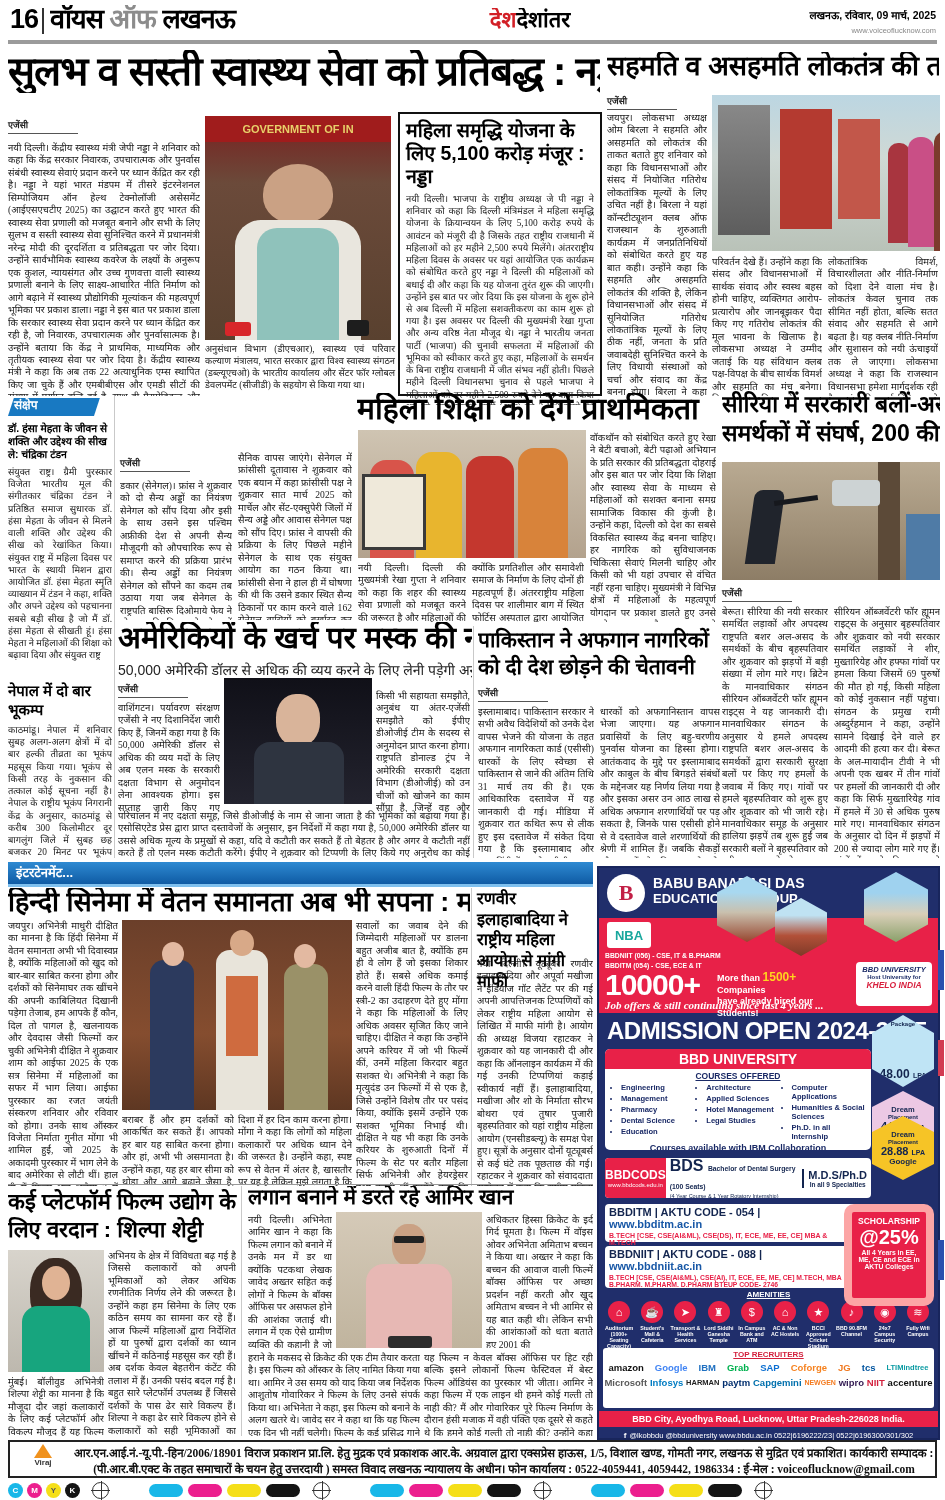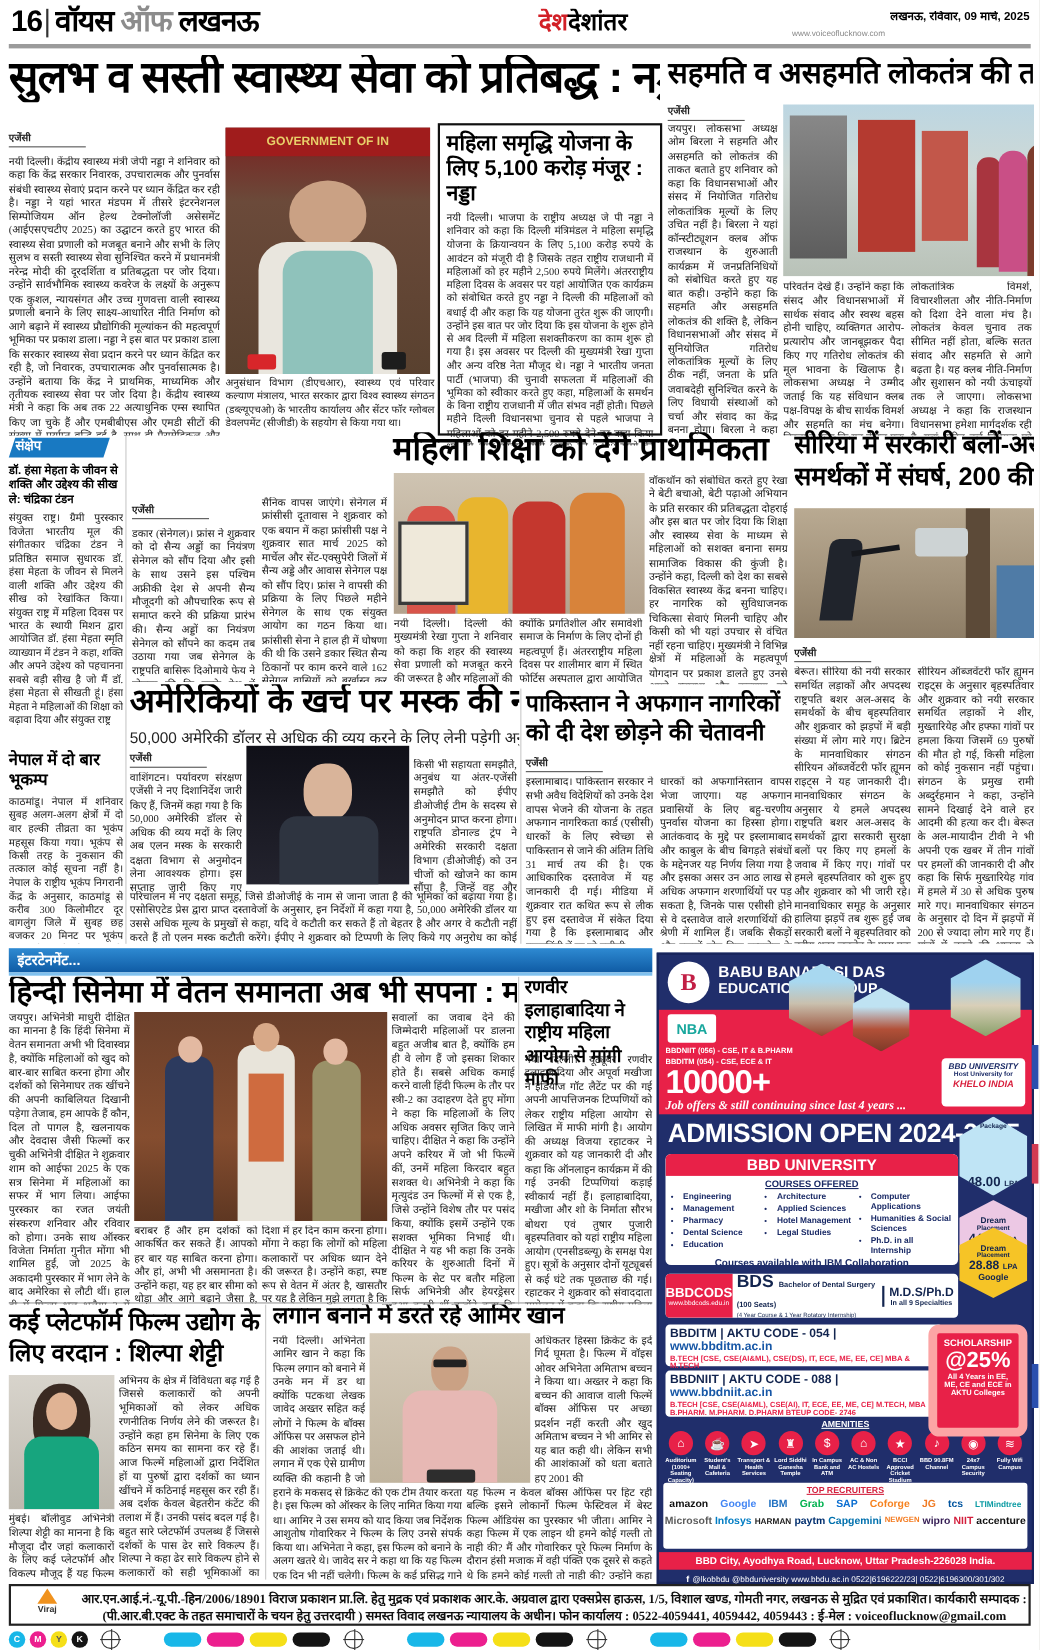--- a/index.html
+++ b/index.html
@@ -55,21 +55,21 @@
     <div class="abs" style="left:42px;top:8px;width:1.5px;height:26px;background:#333;"></div>
     <div class="abs hl mast-big nw" style="left:50px;top:5px;width:330px;">
       <span>वॉयस</span>
       <span class="mast-gray">ऑफ</span>
       <span>लखनऊ</span>
     </div>
     <div class="abs hl nw" style="left:430px;top:8px;width:200px;font-size:22px;text-align:center;">
       <span style="color:#d21f26;">देश</span><span>देशांतर</span>
     </div>
     <div class="abs hl nw" style="left:720px;top:10px;width:216px;font-size:10.5px;text-align:right;">लखनऊ, रविवार, 09 मार्च, 2025</div>
-    <div class="abs nw" style="left:720px;top:26px;width:216px;font-size:7.5px;text-align:left;color:#888;font-family:'Liberation Sans',sans-serif;">www.voiceoflucknow.com</div>
+    <div class="abs nw" style="left:720px;top:26px;width:216px;font-size:7.5px;text-align:right;color:#888;font-family:'Liberation Sans',sans-serif;">www.voiceoflucknow.com</div>
     <div class="abs mast-rule" style="left:8px;top:40px;width:929px;"></div>
   </div>
 
   <div class="abs hl nw" style="left:8px;top:50px;width:592px;font-size:40px;letter-spacing:-1px;">सुलभ व सस्ती स्वास्थ्य सेवा को प्रतिबद्ध : नड्डा</div>
   <span class="abs agency" style="left:8px;top:118px;">एजेंसी</span>
   <div class="abs body" style="left:8px;top:142px;width:192px;height:254px;">नयी दिल्ली। केंद्रीय स्वास्थ्य मंत्री जेपी नड्डा ने शनिवार को कहा कि केंद्र सरकार निवारक, उपचारात्मक और पुनर्वास संबंधी स्वास्थ्य सेवाएं प्रदान करने पर ध्यान केंद्रित कर रही है। नड्डा ने यहां भारत मंडपम में तीसरे इंटरनेशनल सिम्पोजियम ऑन हेल्थ टेक्नोलॉजी असेसमेंट (आईएसएचटीए 2025) का उद्घाटन करते हुए भारत की स्वास्थ्य सेवा प्रणाली को मजबूत बनाने और सभी के लिए सुलभ व सस्ती स्वास्थ्य सेवा सुनिश्चित करने में प्रधानमंत्री नरेन्द्र मोदी की दूरदर्शिता व प्रतिबद्धता पर जोर दिया। उन्होंने सार्वभौमिक स्वास्थ्य कवरेज के लक्ष्यों के अनुरूप एक कुशल, न्यायसंगत और उच्च गुणवत्ता वाली स्वास्थ्य प्रणाली बनाने के लिए साक्ष्य-आधारित नीति निर्माण को आगे बढ़ाने में स्वास्थ्य प्रौद्योगिकी मूल्यांकन की महत्वपूर्ण भूमिका पर प्रकाश डाला। नड्डा ने इस बात पर प्रकाश डाला कि सरकार स्वास्थ्य सेवा प्रदान करने पर ध्यान केंद्रित कर रही है, जो निवारक, उपचारात्मक और पुनर्वासात्मक है। उन्होंने बताया कि केंद्र ने प्राथमिक, माध्यमिक और तृतीयक स्वास्थ्य सेवा पर जोर दिया है। केंद्रीय स्वास्थ्य मंत्री ने कहा कि अब तक 22 अत्याधुनिक एम्स स्थापित किए जा चुके हैं और एमबीबीएस और एमडी सीटों की संख्या में पर्याप्त वृद्धि हुई है, साथ ही पैरामेडिकल और नर्सिंग स्टाफ के प्रशिक्षण में भी वृद्धि हुई है। इस कार्यक्रम का आयोजन स्वास्थ्य</div>
   <div class="photo" style="left:205px;top:116px;width:186px;height:224px;background:linear-gradient(#7a1f1f,#6b4a3a 30%,#59412f);">
     <div style="position:absolute;left:0;top:0;right:0;height:26px;background:#a01c1c;color:#e8d06a;font:bold 11px 'Liberation Sans',sans-serif;text-align:center;line-height:26px;overflow:hidden;">GOVERNMENT OF IN</div>
     <div style="position:absolute;left:58px;top:48px;width:70px;height:60px;border-radius:50% 50% 45% 45%;background:#caa184;"></div>
     <div style="position:absolute;left:30px;top:104px;width:126px;height:120px;border-radius:26px 26px 0 0;background:#e9e6de;"></div>
@@ -224,20 +224,26 @@
           <span>NBA</span>
         </div>
       <div style="position:absolute;left:6px;top:33px;color:#fff;font:bold 6.8px 'Liberation Sans',sans-serif;line-height:1.4;">
         <div>BBDNIIT (056) - CSE, IT &amp; B.PHARM</div>
         <div>BBDITM (054) - CSE, ECE &amp; IT</div>
       </div>
       <div class="hex6" style="position:absolute;left:118px;top:-42px;width:60px;height:66px;background:linear-gradient(#a8d8f0 25%,#c9c0ae 55%,#97452e);z-index:3;"></div>
       <div class="hex6" style="position:absolute;left:176px;top:-20px;width:52px;height:58px;background:linear-gradient(#bfe2f2 30%,#b25038 65%,#7e3a28);z-index:3;"></div>
       <div style="position:absolute;left:6px;top:50px;color:#fff;">
         <span style="font:bold 30px 'Liberation Sans',sans-serif;letter-spacing:-1px;">10000+</span>
+      </div>
+      <div style="position:absolute;left:118px;top:52px;width:130px;font:bold 9px 'Liberation Sans',sans-serif;color:#fff;line-height:1.25;">
+        <span>More than</span>
+        <span style="color:#ffd41f;font-size:12px;">1500+</span>
+        <span>Companies</span>
+        <div>have already hired our Students!</div>
       </div>
       <div style="position:absolute;left:6px;bottom:2px;font:italic bold 11px 'Liberation Serif',serif;color:#fff;">Job offers &amp; still continuing since last 4 years ...</div>
       <div style="position:absolute;right:6px;top:44px;width:76px;height:44px;background:#fff;border-radius:4px;text-align:center;font-family:'Liberation Sans',sans-serif;color:#1a2a66;">
         <div style="font-weight:bold;font-size:7.5px;margin-top:3px;font-style:italic;">BBD UNIVERSITY</div>
         <div style="font-size:6px;font-weight:bold;">Host University for</div>
         <div style="font-weight:bold;font-size:8.5px;color:#d81f3c;font-style:italic;">KHELO INDIA</div>
       </div>
     </div>
 
     <div style="position:relative;height:36px;">
@@ -418,21 +424,21 @@
   <div class="abs" style="left:938px;top:950px;width:6px;height:40px;background:#2a4fae;"></div>
   <div class="abs" style="left:938px;top:1040px;width:6px;height:36px;background:#d23b52;"></div>
   <div class="abs" style="left:938px;top:1240px;width:6px;height:40px;background:#2a4fae;"></div>
 
   <div class="abs" style="left:8px;top:1440px;width:929px;height:38px;border:2px solid #222;box-sizing:border-box;background:#fff;">
     <div style="position:absolute;left:10px;top:2px;width:46px;height:30px;text-align:center;">
       <div style="width:0;height:0;margin:0 auto;border-left:9px solid transparent;border-right:9px solid transparent;border-bottom:14px solid #f0921e;"></div>
       <div style="font:bold 8px 'Liberation Sans',sans-serif;color:#333;">Viraj</div>
     </div>
     <div class="nw" style="position:absolute;left:64px;top:3px;width:860px;font:bold 11.5px 'Liberation Serif',serif;text-align:center;">आर.एन.आई.नं.-यू.पी.-हिन/2006/18901 विराज प्रकाशन प्रा.लि. हेतु मुद्रक एवं प्रकाशक आर.के. अग्रवाल द्वारा एक्सप्रेस हाऊस, 1/5, विशाल खण्ड, गोमती नगर, लखनऊ से मुद्रित एवं प्रकाशित। कार्यकारी सम्पादक : मनोज कुमार बाजपेयी</div>
-    <div class="nw" style="position:absolute;left:64px;top:19px;width:860px;font:bold 11.5px 'Liberation Serif',serif;text-align:center;">(पी.आर.बी.एक्ट के तहत समाचारों के चयन हेतु उत्तरदायी ) समस्त विवाद लखनऊ न्यायालय के अधीन। फोन कार्यालय : 0522-4059441, 4059442, 4059443 : ई-मेल : voiceoflucknow@gmail.com</div>
+    <div class="nw" style="position:absolute;left:64px;top:19px;width:860px;font:bold 11.5px 'Liberation Serif',serif;text-align:center;">(पी.आर.बी.एक्ट के तहत समाचारों के चयन हेतु उत्तरदायी ) समस्त विवाद लखनऊ न्यायालय के अधीन। फोन कार्यालय : 0522-4059441, 4059442, 1986334 : ई-मेल : voiceoflucknow@gmail.com</div>
   </div>
 
   <div class="abs" style="left:8px;top:1482px;width:929px;height:16px;display:flex;align-items:center;">
     <span class="pm-circle" style="background:#18b7e8;">C</span>
     <span class="pm-circle" style="background:#ec1f8e;">M</span>
     <span class="pm-circle" style="background:#f5df18;color:#555;">Y</span>
     <span class="pm-circle" style="background:#141414;">K</span>
     <span class="reg" style="margin:0 40px 0 8px;"></span>
     <span class="pm-oval" style="background:#18b7e8;"></span>
     <span class="pm-oval" style="background:#ec1f8e;"></span>

